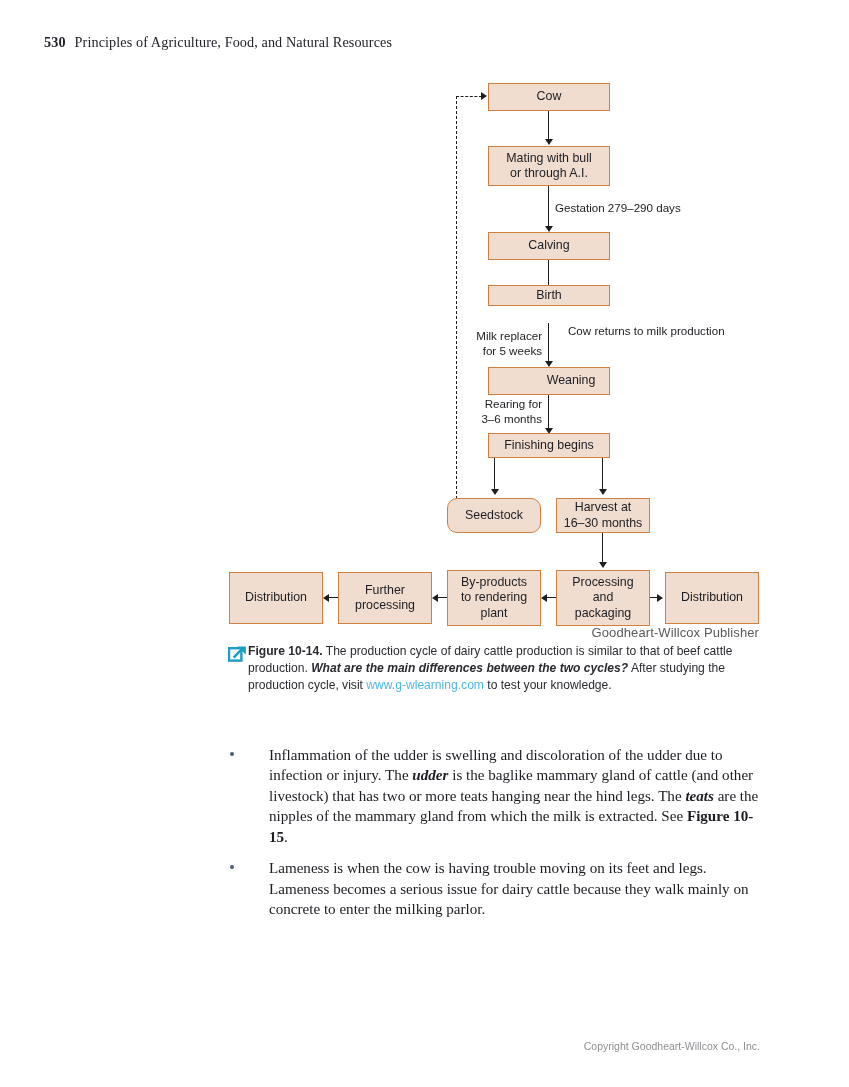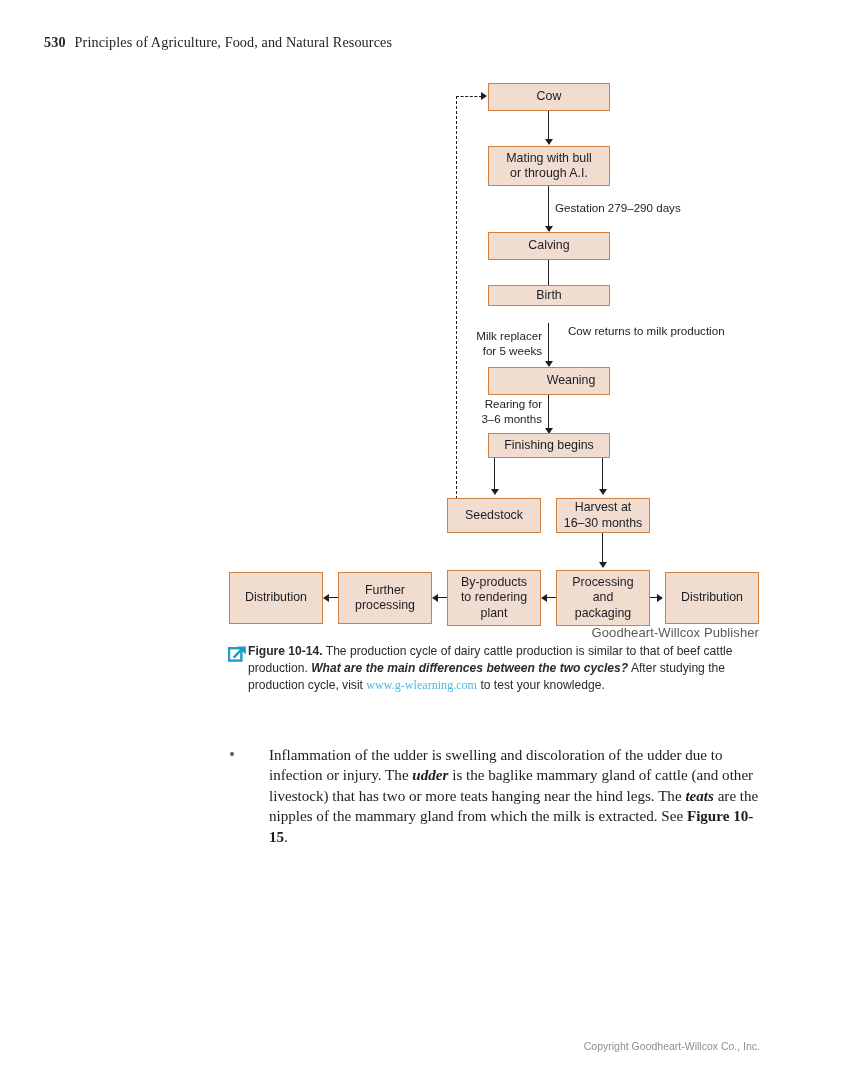--- a/index.html
+++ b/index.html
@@ -40,21 +40,21 @@
   .credit{position:absolute;right:90px;top:625px;font-size:13px;
           font-family:"Liberation Sans",sans-serif;color:#5a5a5a;letter-spacing:.1px;}
 
   
   .caption{position:absolute;left:248px;top:643px;width:512px;
            font-family:"Liberation Sans",sans-serif;font-size:12.1px;
            line-height:1.42;color:#2a2a30;}
   .capicon{position:absolute;left:228px;top:644px;width:20px;height:18px;}
   .caption b{font-weight:bold;}
   .caption i{font-style:italic;font-weight:bold;}
-  .caption .lnk{color:#4fb8e0;font-family:Liberation Serif, serif;}
+  .caption .lnk{color:#4fb8e0;}
 
   
   .body{position:absolute;left:228px;top:745px;width:535px;font-size:15.1px;
         line-height:1.355;color:#1c1c22;}
   .bul{position:relative;padding-left:41px;margin-bottom:11px;}
   .bul .dot{position:absolute;left:2px;top:.46em;width:4px;height:4px;
             border-radius:50%;background:#4a5a78;}
   .bul b{font-weight:bold;}
   .bul i{font-style:italic;font-weight:bold;}
 
@@ -108,21 +108,21 @@
   </div>
 
   <div class="node" style="left:488px;top:433px;width:122px;height:25px;">Finishing begins</div>
 
   <div class="ln vln" style="left:494px;top:458px;height:33px;"></div>
   <div class="arrow-d" style="left:490.8px;top:489px;"></div>
 
   <div class="ln vln" style="left:602px;top:458px;height:33px;"></div>
   <div class="arrow-d" style="left:598.8px;top:489px;"></div>
 
-  <div class="node" style="left:447px;top:498px;width:94px;height:35px;">Seedstock</div>
+  <div class="node" style="left:447px;top:498px;width:94px;height:35px;border-radius:10px;">Seedstock</div>
 
   <div class="node" style="left:556px;top:498px;width:94px;height:35px;flex-direction:column;">
     <span>Harvest at</span>
     <span>16–30 months</span>
   </div>
   <div class="ln vln" style="left:602px;top:533px;height:32px;"></div>
   <div class="arrow-d" style="left:598.8px;top:562px;"></div>
 
   <div class="node" style="left:556px;top:570px;width:94px;height:56px;flex-direction:column;">
     <span>Processing</span>
@@ -166,16 +166,19 @@
 <div class="caption">
   <b>Figure 10-14.</b><span> The production cycle of dairy cattle production is similar to that of beef cattle production. </span><i>What are the main differences between the two cycles?</i><span> After studying the production cycle, visit </span><span class="lnk">www.g-wlearning.com</span><span> to test your knowledge.</span>
 </div>
 
 <div class="body">
 
   <div class="bul">
     <span class="dot"></span><span>Inflammation of the udder is swelling and discoloration of the udder due to infection or injury. The </span><i>udder</i><span> is the baglike mammary gland of cattle (and other livestock) that has two or more teats hanging near the hind legs. The </span><i>teats</i><span> are the nipples of the mammary gland from which the milk is extracted. See </span><b>Figure 10-15</b><span>.</span>
   </div>
 
+  <div class="bul">
+    <span class="dot"></span><span>Lameness is when the cow is having trouble moving on its feet and legs. Lameness becomes a serious issue for dairy cattle because they walk mainly on concrete to enter the milking parlor.</span>
+  </div>
 
 </div>
 
 <div class="foot">Copyright Goodheart-Willcox Co., Inc.</div>
 
 </body></html>

